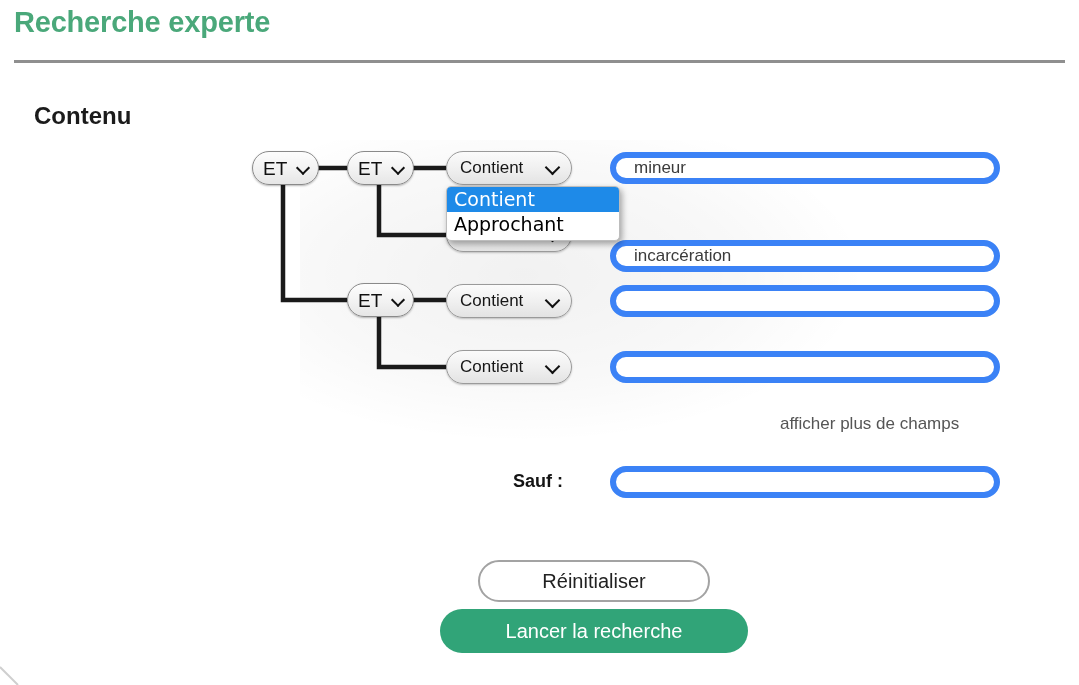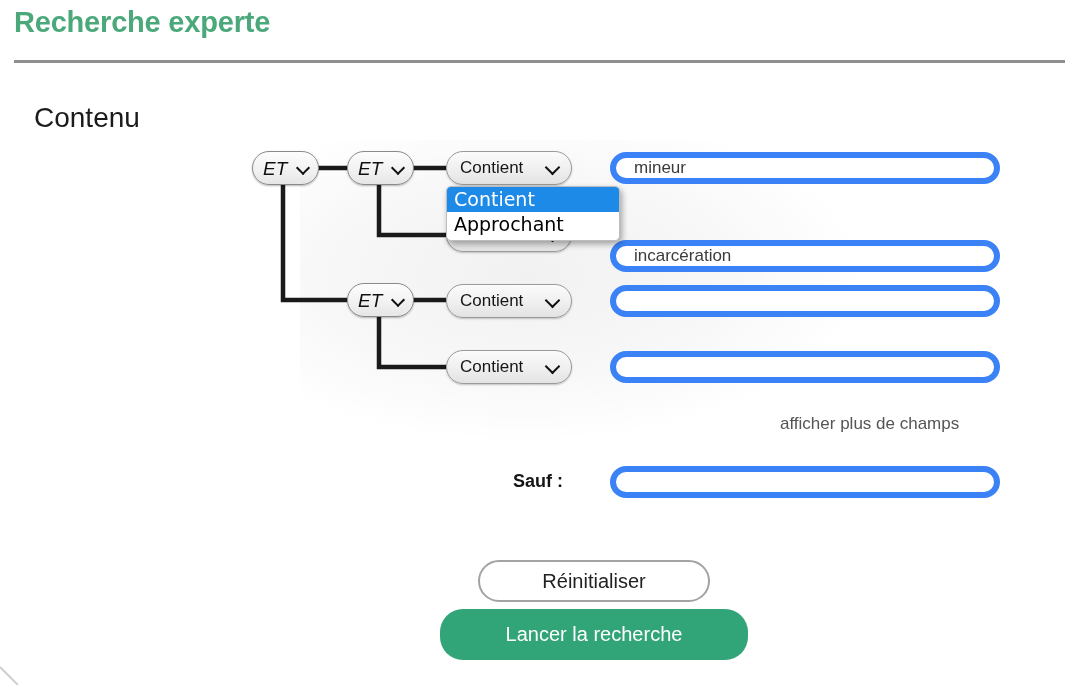--- a/index.html
+++ b/index.html
@@ -28,22 +28,22 @@
     position: absolute;
     left: 14px; top: 60px;
     width: 1051px; height: 3px;
     background: #8f8f8f;
   }
 
   
   .section-heading {
     position: absolute;
     left: 34px; top: 102px;
-    font-size: 28px;
-    font-weight: 400;
+    font-size: 24px;
+    font-weight: 700;
     color: #1b1b1b;
     white-space: nowrap;
   }
 
   
   .builder-backdrop {
     position: absolute;
     left: 300px; top: 140px;
     width: 560px; height: 300px;
     background: radial-gradient(ellipse at 40% 45%, rgba(0,0,0,0.055) 0%, rgba(0,0,0,0.028) 45%, rgba(0,0,0,0) 72%);
@@ -68,21 +68,20 @@
     justify-content: center;
     gap: 10px;
     background: linear-gradient(180deg, #fdfdfd 0%, #f2f2f2 55%, #e6e6e6 100%);
     border: 1px solid #8a8a8a;
     border-radius: 17px;
     box-shadow: 0 1px 2px rgba(0,0,0,0.28);
     font-size: 19px;
     color: #111;
     cursor: pointer;
     white-space: nowrap;
-    font-style: italic;
   }
   .op-pill .op-label { font-size: 19px; line-height: 1; }
   .chev {
     display: inline-block;
     width: 13px; height: 13px;
     position: relative;
     flex: 0 0 auto;
   }
   .chev::before {
     content: "";
@@ -188,21 +187,21 @@
     border: 2px solid #a3a3a3;
     border-radius: 21px;
     font-size: 20px;
     color: #222;
     font-family: "Liberation Sans", "DejaVu Sans", sans-serif;
     cursor: pointer;
   }
   .btn-search {
     position: absolute;
     left: 440px; top: 609px;
-    width: 308px; height: 51px;
+    width: 308px; height: 44px;
     background: #31a478;
     border: none;
     border-radius: 23px;
     font-size: 20px;
     color: #ffffff;
     font-family: "Liberation Sans", "DejaVu Sans", sans-serif;
     cursor: pointer;
   }
 
   

